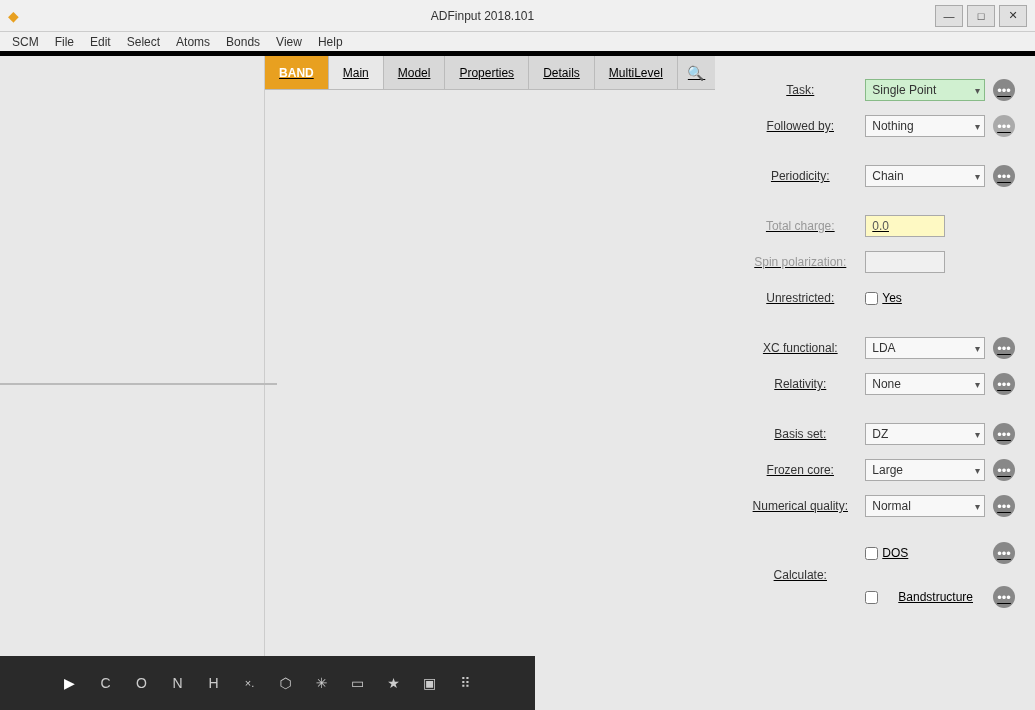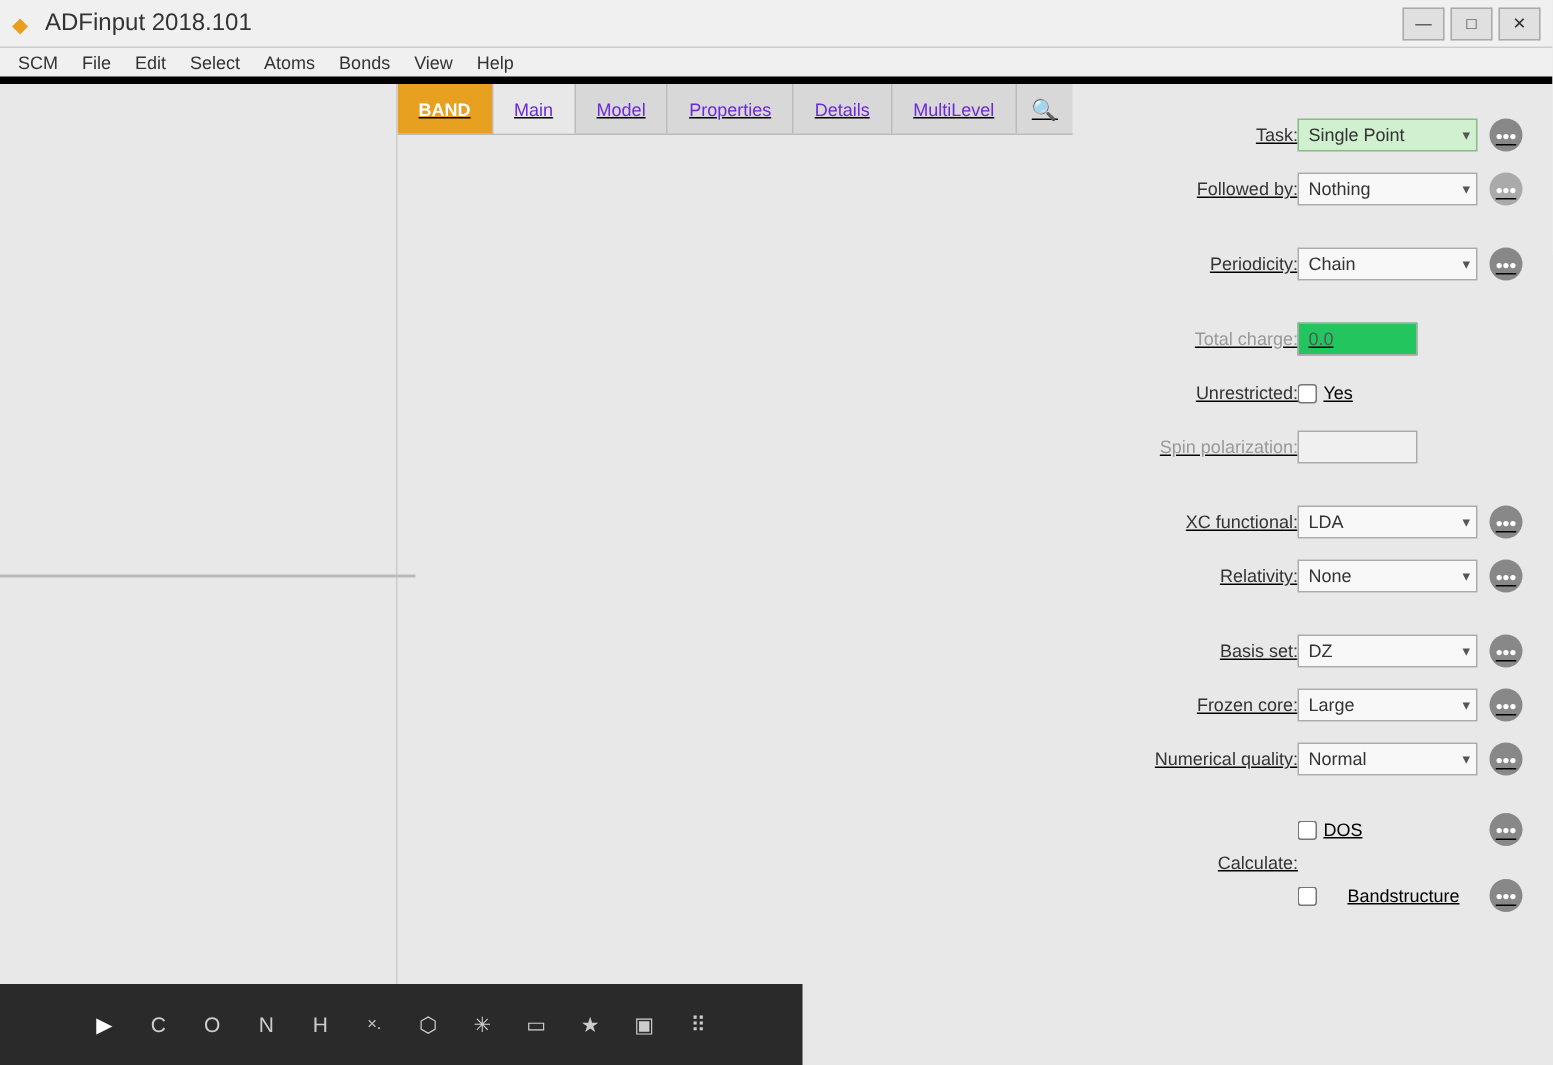--- a/index.html
+++ b/index.html
@@ -9,21 +9,21 @@
     .title-bar {
       background: #f0f0f0;
       height: 32px;
       display: flex;
       align-items: center;
       padding: 0 8px;
       border-bottom: 1px solid #ccc;
       user-select: none;
     }
     .title-bar-icon { width: 16px; height: 16px; margin-right: 6px; }
-    .title-bar-title { flex: 1; font-size: 16px; color: #333; }
+    .title-bar-title { flex: 1; font-size: 12px; color: #333; text-align: center; }
     .title-bar-controls { display: flex; gap: 4px; }
     .title-bar-btn {
       width: 28px; height: 22px; background: #e0e0e0; border: 1px solid #aaa;
       cursor: pointer; display: flex; align-items: center; justify-content: center;
       font-size: 11px; color: #333;
     }
 
     
     .menu-bar {
       background: #f0f0f0;
@@ -75,21 +75,21 @@
       align-items: center;
       background: #d8d8d8;
       border-bottom: 1px solid #bbb;
       height: 34px;
       padding: 0 0;
     }
     .tab {
       padding: 6px 14px;
       cursor: pointer;
       font-size: 12px;
-      color: #6d28d9;
+      color: #000000;
       border-right: 1px solid #bbb;
       height: 100%;
       display: flex;
       align-items: center;
     }
     .tab.active-band {
       background: #e8a020;
       color: white;
       font-weight: bold;
     }
@@ -114,21 +114,21 @@
     .form-row {
       display: flex;
       align-items: center;
       margin-bottom: 8px;
       min-height: 28px;
     }
     .form-label {
       width: 130px;
       font-size: 12px;
       color: #333;
-      text-align: right;
+      text-align: center;
       flex-shrink: 0;
     }
     .form-label.disabled { color: #999; }
 
     .form-control-wrap {
       display: flex;
       align-items: center;
       flex: 1;
     }
     select {
@@ -171,21 +171,21 @@
       align-items: center;
       justify-content: center;
       margin-left: 8px;
       color: white;
       font-size: 13px;
       flex-shrink: 0;
     }
 
     .text-input {
       border: 1px solid #aaa;
-      background: #22c55e;
+      background: #fef9c3;
       padding: 3px 6px;
       font-size: 12px;
       width: 80px;
       color: #555;
     }
     .text-input.empty { background: #f0f0f0; }
 
     .checkbox-row {
       display: flex;
       align-items: center;
@@ -341,31 +341,31 @@
       <div class="section-separator"></div>
 
       <div class="form-row">
         <label class="form-label disabled">Total charge:</label>
         <div class="form-control-wrap">
           <input type="text" class="text-input" value="0.0" style="">
         </div>
       </div>
 
       <div class="form-row">
+        <label class="form-label disabled">Spin polarization:</label>
+        <div class="form-control-wrap">
+          <input type="text" class="text-input empty" value="" style="">
+        </div>
+      </div>
+
+      <div class="form-row">
         <label class="form-label">Unrestricted:</label>
         <div class="checkbox-row">
           <input type="checkbox" style="">
           <span>Yes</span>
-        </div>
-      </div>
-
-      <div class="form-row">
-        <label class="form-label disabled">Spin polarization:</label>
-        <div class="form-control-wrap">
-          <input type="text" class="text-input empty" value="" style="">
         </div>
       </div>
 
       <div class="section-separator"></div>
 
       <div class="form-row">
         <label class="form-label">XC functional:</label>
         <div class="form-control-wrap">
           <div class="select-wrapper">
             <select>

